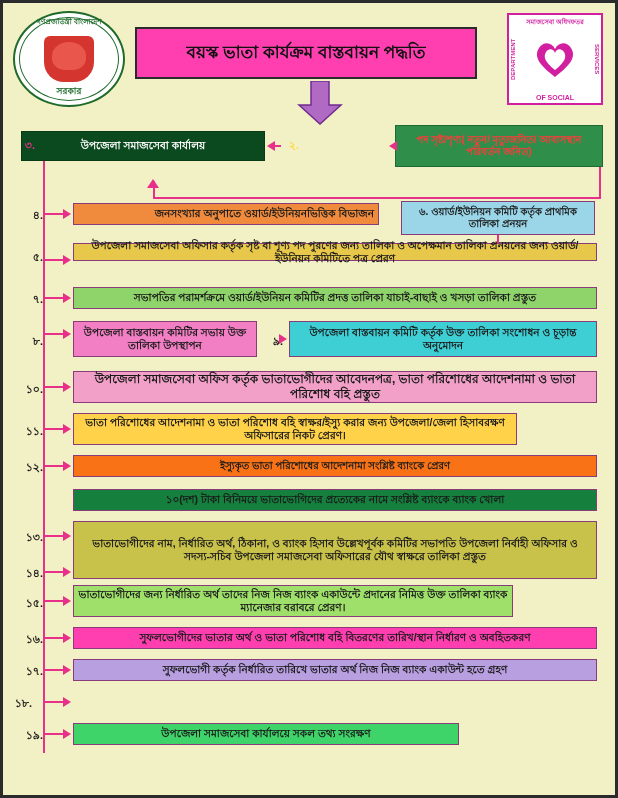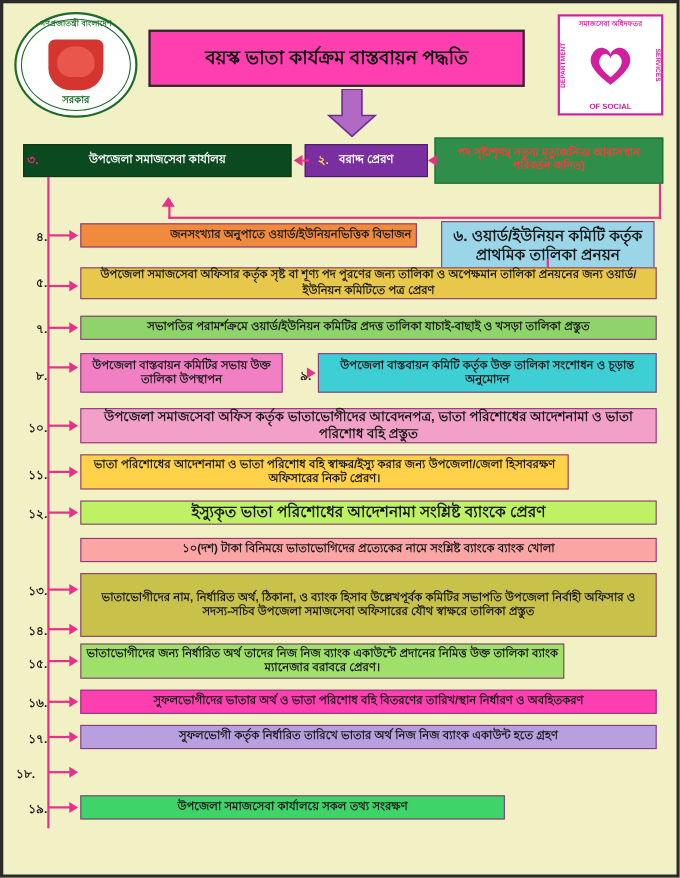--- a/index.html
+++ b/index.html
@@ -150,23 +150,20 @@
 
   <svg class="fat-arrow" viewBox="0 0 50 44">
     <path d="M16 0 L34 0 L34 24 L46 24 L25 43 L4 24 L16 24 Z" fill="#b06ac4" stroke="#6f2d91" stroke-width="1.5"></path>
   </svg>
 
   <div class="box" style="left:18px;top:128px;width:244px;height:30px;background:#0b4a1e;color:#ffffff;border-color:#083a16;">
     <span>উপজেলা সমাজসেবা কার্যালয়</span>
   </div>
   <div class="num" style="left:16px;top:134px;width:16px;color:#e8308a;">৩.</div>
 
-  <div class="box" style="left:274px;top:128px;width:112px;height:30px;background:#7a2fa0;color:#ffffff;border-color:#4d1a68;">
-    <span>বরাদ্দ প্রেরণ</span>
-  </div>
   <div class="num" style="left:280px;top:134px;width:16px;color:#ffd84a;">২.</div>
 
   <div class="box" style="left:392px;top:122px;width:208px;height:42px;background:#2f8f4a;color:#ff3b3b;border-color:#1d6b33;font-size:10px;">
     <span>পদ সৃষ্ট/শৃণ্য( নতুন/ মৃত্যুজনিত/ আবাসস্থান পরিবর্তন জনিত)</span>
   </div>
 
   <div class="arrow-l" style="left:264px;top:138px;"></div>
   <div class="hline" style="left:272px;top:142px;width:6px;"></div>
   <div class="arrow-l" style="left:386px;top:138px;"></div>
 
@@ -177,25 +174,25 @@
   <div class="vline" style="left:150px;top:178px;height:18px;"></div>
   <div class="arrow-d" style="left:144px;top:176px;transform:rotate(180deg);"></div>
 
   <div class="box" style="left:70px;top:200px;width:306px;height:22px;background:#f08a3c;justify-content:flex-end;">
     <span>জনসংখ্যার অনুপাতে ওয়ার্ড/ইউনিয়নভিত্তিক বিভাজন</span>
   </div>
   <div class="num" style="left:18px;top:204px;width:22px;">৪.</div>
   <div class="arrow-r" style="left:60px;top:206px;"></div>
   <div class="hline" style="left:41px;top:210px;width:20px;"></div>
 
-  <div class="box" style="left:398px;top:198px;width:194px;height:44px;background:#9ad6e8;font-size:14px;">
+  <div class="box" style="left:398px;top:198px;width:194px;height:34px;background:#9ad6e8;font-size:10px;">
     <span>৬. ওয়ার্ড/ইউনিয়ন কমিটি কর্তৃক প্রাথমিক তালিকা প্রনয়ন</span>
   </div>
 
-  <div class="box" style="left:70px;top:240px;width:524px;height:29px;background:#e8c84a;font-size:10.5px;">
+  <div class="box" style="left:70px;top:240px;width:524px;height:18px;background:#e8c84a;font-size:10.5px;">
     <span>উপজেলা সমাজসেবা অফিসার কর্তৃক সৃষ্ট বা শূণ্য পদ পুরণের জন্য তালিকা ও অপেক্ষমান তালিকা প্রনয়নের জন্য ওয়ার্ড/ইউনিয়ন কমিটিতে পত্র প্রেরণ</span>
   </div>
   <div class="num" style="left:18px;top:246px;width:22px;">৫.</div>
   <div class="arrow-r" style="left:60px;top:252px;"></div>
   <div class="hline" style="left:41px;top:256px;width:20px;"></div>
   <div class="vline" style="left:494px;top:232px;height:8px;"></div>
 
   <div class="box" style="left:70px;top:284px;width:524px;height:22px;background:#8fd36b;font-size:10.5px;">
     <span>সভাপতির পরামর্শক্রমে ওয়ার্ড/ইউনিয়ন কমিটির প্রদত্ত তালিকা যাচাই-বাছাই ও খসড়া তালিকা প্রস্তুত</span>
   </div>
@@ -223,28 +220,28 @@
   <div class="arrow-r" style="left:60px;top:379px;"></div>
   <div class="hline" style="left:41px;top:383px;width:20px;"></div>
 
   <div class="box" style="left:70px;top:410px;width:444px;height:32px;background:#ffd24a;font-size:10.5px;">
     <span>ভাতা পরিশোধের আদেশনামা ও ভাতা পরিশোধ বহি স্বাক্ষর/ইস্যু করার জন্য উপজেলা/জেলা হিসাবরক্ষণ অফিসারের নিকট প্রেরণ।</span>
   </div>
   <div class="num" style="left:14px;top:420px;width:26px;">১১.</div>
   <div class="arrow-r" style="left:60px;top:421px;"></div>
   <div class="hline" style="left:41px;top:425px;width:20px;"></div>
 
-  <div class="box" style="left:70px;top:452px;width:524px;height:22px;background:#bef264;font-size:14px;">
+  <div class="box" style="left:70px;top:452px;width:524px;height:22px;background:#f97316;font-size:10px;">
     <span>ইস্যুকৃত ভাতা পরিশোধের আদেশনামা সংশ্লিষ্ট ব্যাংকে প্রেরণ</span>
   </div>
   <div class="num" style="left:14px;top:456px;width:26px;">১২.</div>
   <div class="arrow-r" style="left:60px;top:458px;"></div>
   <div class="hline" style="left:41px;top:462px;width:20px;"></div>
 
-  <div class="box" style="left:70px;top:486px;width:524px;height:22px;background:#fca5a5;font-size:10.5px;">
+  <div class="box" style="left:70px;top:486px;width:524px;height:22px;background:#15803d;font-size:10.5px;">
     <span>১০(দশ) টাকা বিনিময়ে ভাতাভোগিদের প্রত্যেকের নামে সংশ্লিষ্ট ব্যাংকে ব্যাংক খোলা</span>
   </div>
 
   <div class="box" style="left:70px;top:518px;width:524px;height:58px;background:#c9c24a;font-size:10.5px;">
     <span>ভাতাভোগীদের নাম, নির্ধারিত অর্থ, ঠিকানা, ও ব্যাংক হিসাব উল্লেখপূর্বক কমিটির সভাপতি উপজেলা নির্বাহী অফিসার ও সদস্য-সচিব উপজেলা সমাজসেবা অফিসারের যৌথ স্বাক্ষরে তালিকা প্রস্তুত</span>
   </div>
   <div class="num" style="left:14px;top:526px;width:26px;">১৩.</div>
   <div class="num" style="left:14px;top:562px;width:26px;">১৪.</div>
   <div class="arrow-r" style="left:60px;top:528px;"></div>
   <div class="hline" style="left:41px;top:532px;width:20px;"></div>

